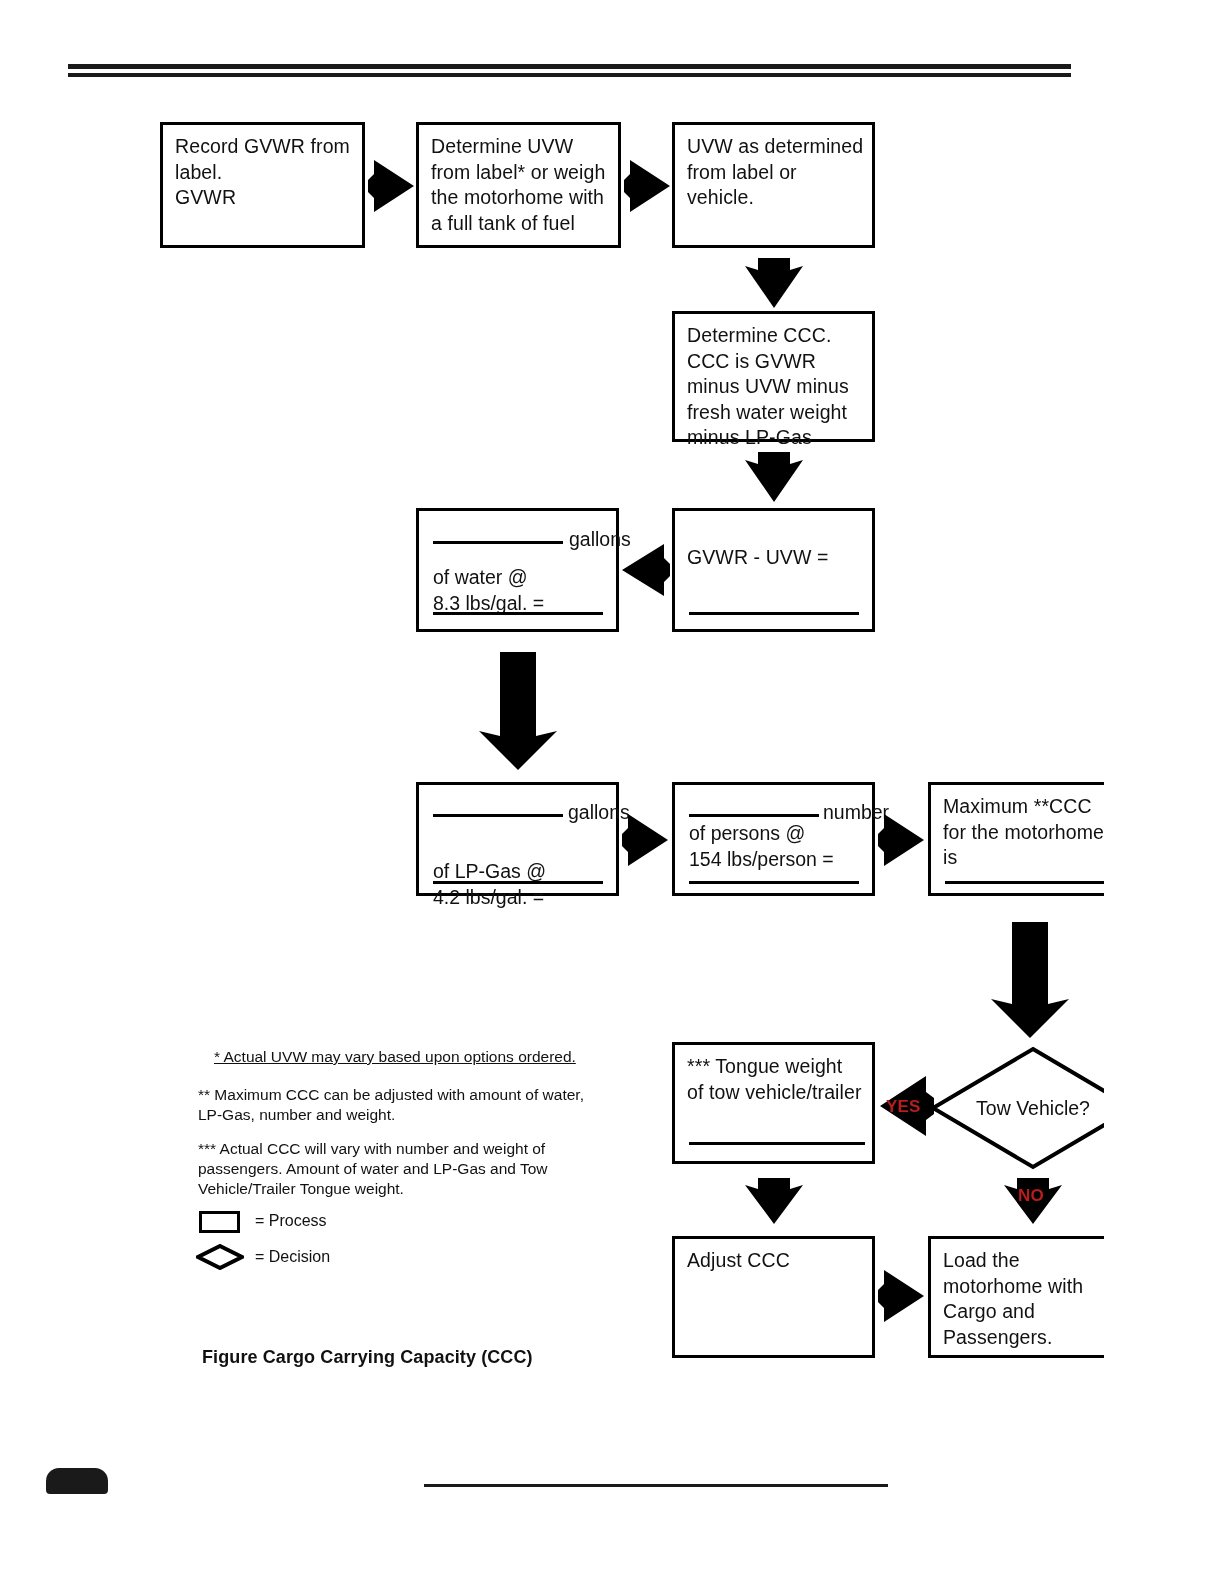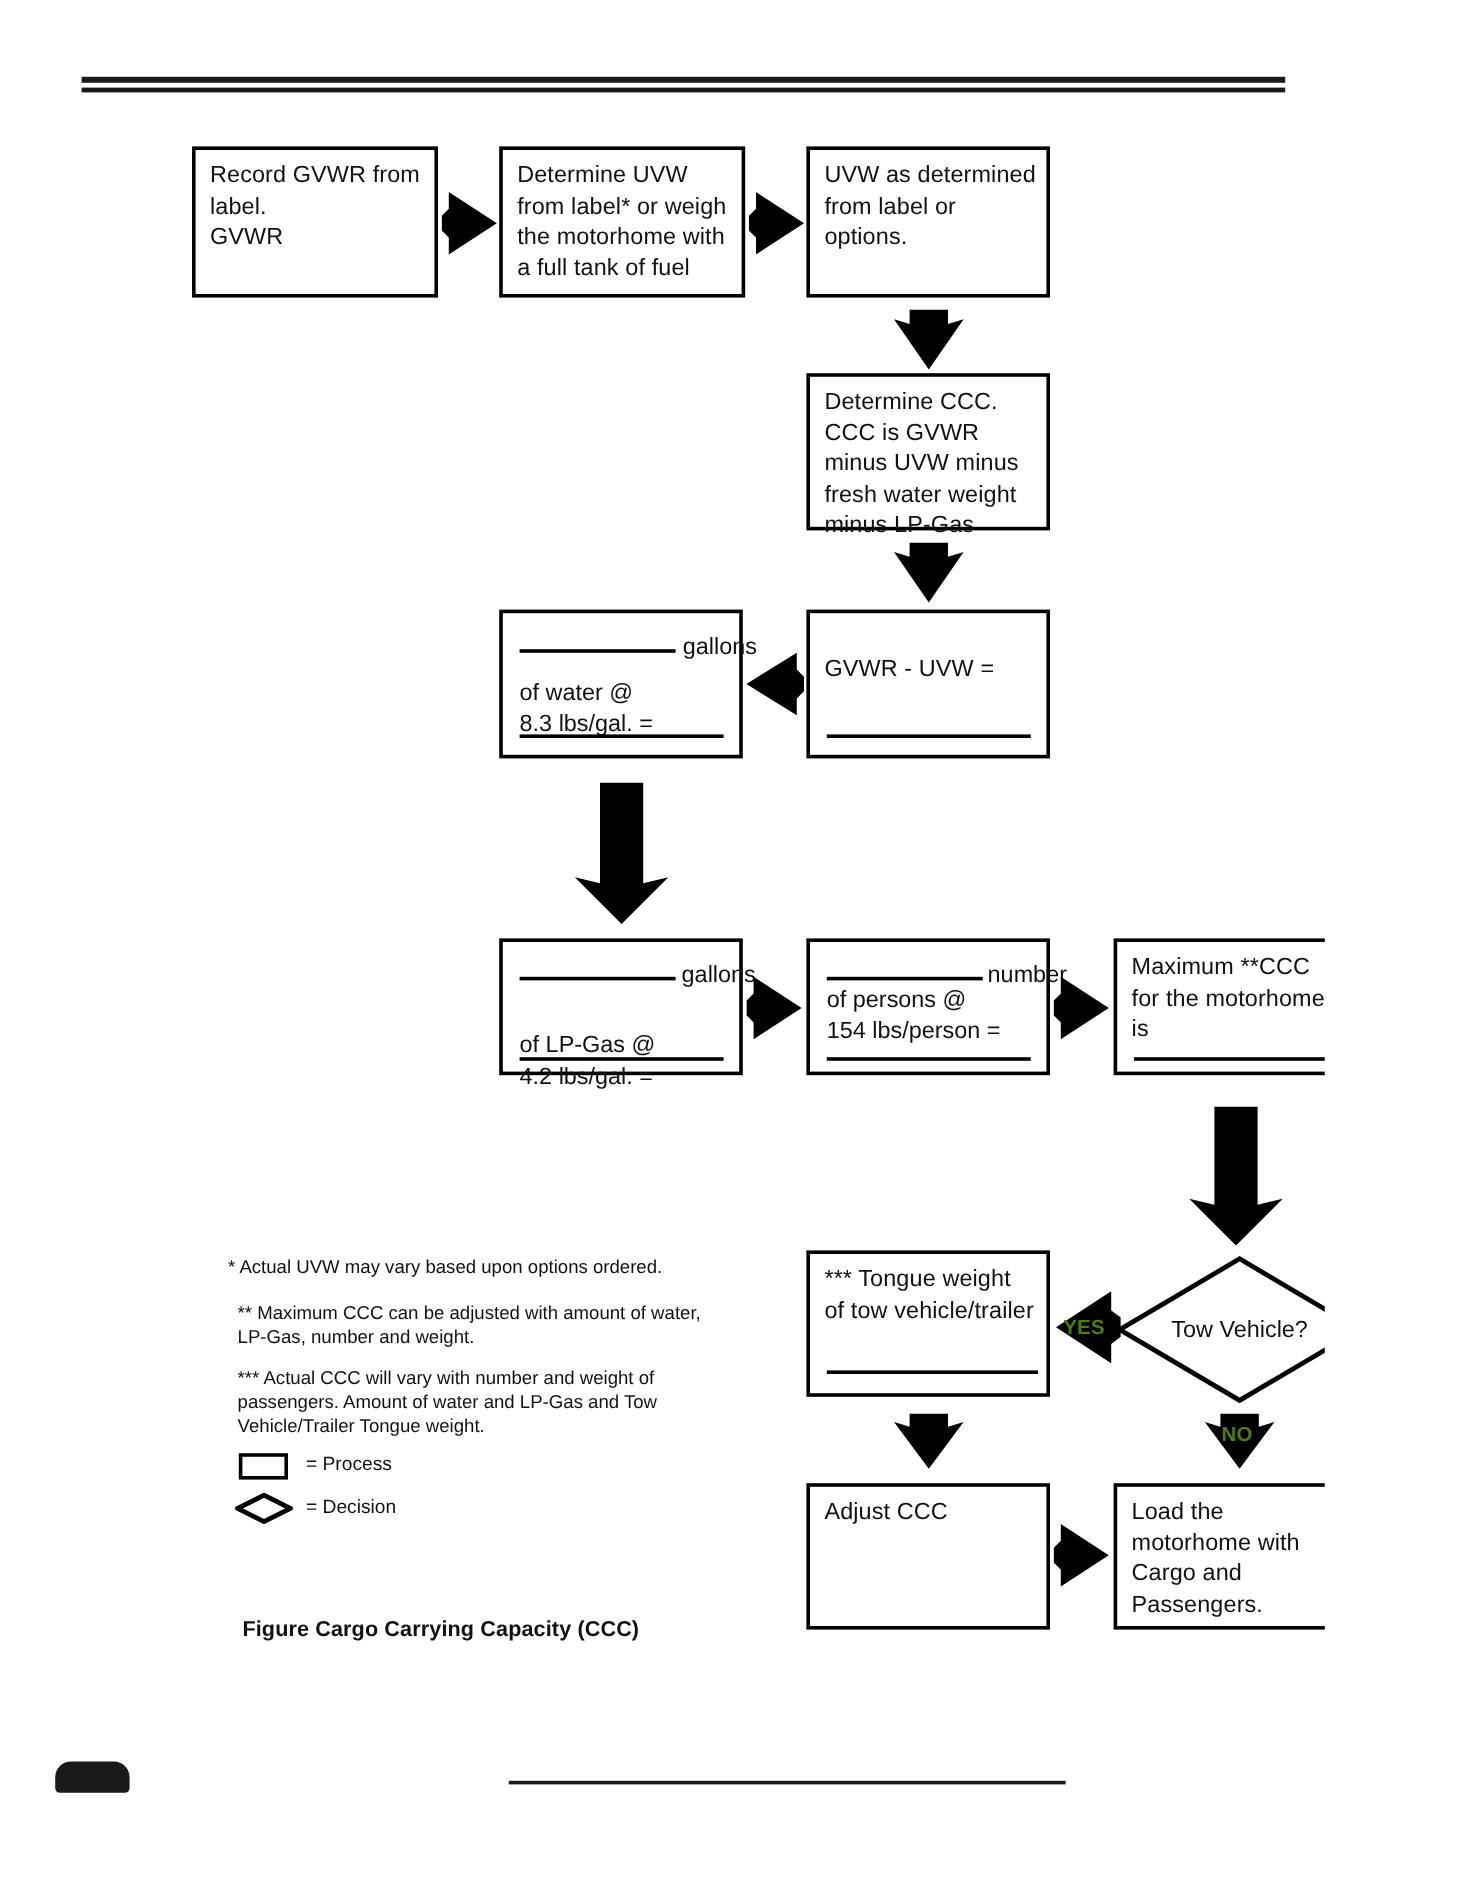--- a/index.html
+++ b/index.html
@@ -71,21 +71,21 @@
     font-size: 19.5px;
     line-height: 25.5px;
     white-space: pre-line;
   }
 
   
   .arrow { position: absolute; }
   .arrow svg { display: block; }
   .arrow-label {
     position: absolute;
-    color: #4d7c0f;
+    color: #b91c1c;
     font-weight: bold;
     font-size: 17px;
     letter-spacing: 0.2px;
     line-height: 1;
   }
 
   
   .diamond { position: absolute; }
   .diamond-label {
     position: absolute;
@@ -174,21 +174,21 @@
     <div class="txt">Determine UVW from label* or weigh the motorhome with a full tank of fuel</div>
   </div>
 
   <div class="arrow" style="left:624px; top:148px;">
     <svg width="48" height="76" viewBox="0 0 48 76">
       <polygon points="6,12 6,26 0,32 0,44 6,50 6,64 46,38" fill="#000"></polygon>
     </svg>
   </div>
 
   <div class="box" style="left:672px; top:122px; width:203px; height:126px;">
-    <div class="txt">UVW as determined from label or options.</div>
+    <div class="txt">UVW as determined from label or vehicle.</div>
   </div>
 
   <div class="arrow" style="left:733px; top:258px;">
     <svg width="82" height="52" viewBox="0 0 82 52">
       <polygon points="25,0 57,0 57,12 70,8 41,50 12,8 25,12" fill="#000"></polygon>
     </svg>
   </div>
 
   <div class="box" style="left:672px; top:311px; width:203px; height:131px;">
     <div class="txt">Determine CCC. CCC is GVWR minus UVW minus fresh water weight minus LP-Gas</div>
@@ -303,21 +303,21 @@
   <div class="arrow" style="left:878px; top:1258px;">
     <svg width="48" height="76" viewBox="0 0 48 76">
       <polygon points="6,12 6,26 0,32 0,44 6,50 6,64 46,38" fill="#000"></polygon>
     </svg>
   </div>
 
   <div class="box" style="left:928px; top:1236px; width:203px; height:122px;">
     <div class="txt">Load the motorhome with Cargo and Passengers.</div>
   </div>
 
-  <div class="note" style="left:190px; top:1047px;">* Actual UVW may vary based upon options ordered.</div>
+  <div class="note" style="left:214px; top:1047px;text-decoration:underline;">* Actual UVW may vary based upon options ordered.</div>
   <div class="note" style="left:198px; top:1085px;">** Maximum CCC can be adjusted with amount of water, LP-Gas, number and weight.</div>
   <div class="note" style="left:198px; top:1139px;">*** Actual CCC will vary with number and weight of passengers. Amount of water and LP-Gas and Tow Vehicle/Trailer Tongue weight.</div>
 
   <div class="legend-box-shape" style="left:199px; top:1211px;"></div>
   <div class="legend-text" style="left:255px; top:1211px;">= Process</div>
 
   <div style="position:absolute; left:196px; top:1244px;">
     <svg width="48" height="26" viewBox="0 0 48 26">
       <polygon points="24,2 46,13 24,24 2,13" fill="#ffffff" stroke="#000000" stroke-width="4"></polygon>
     </svg>

